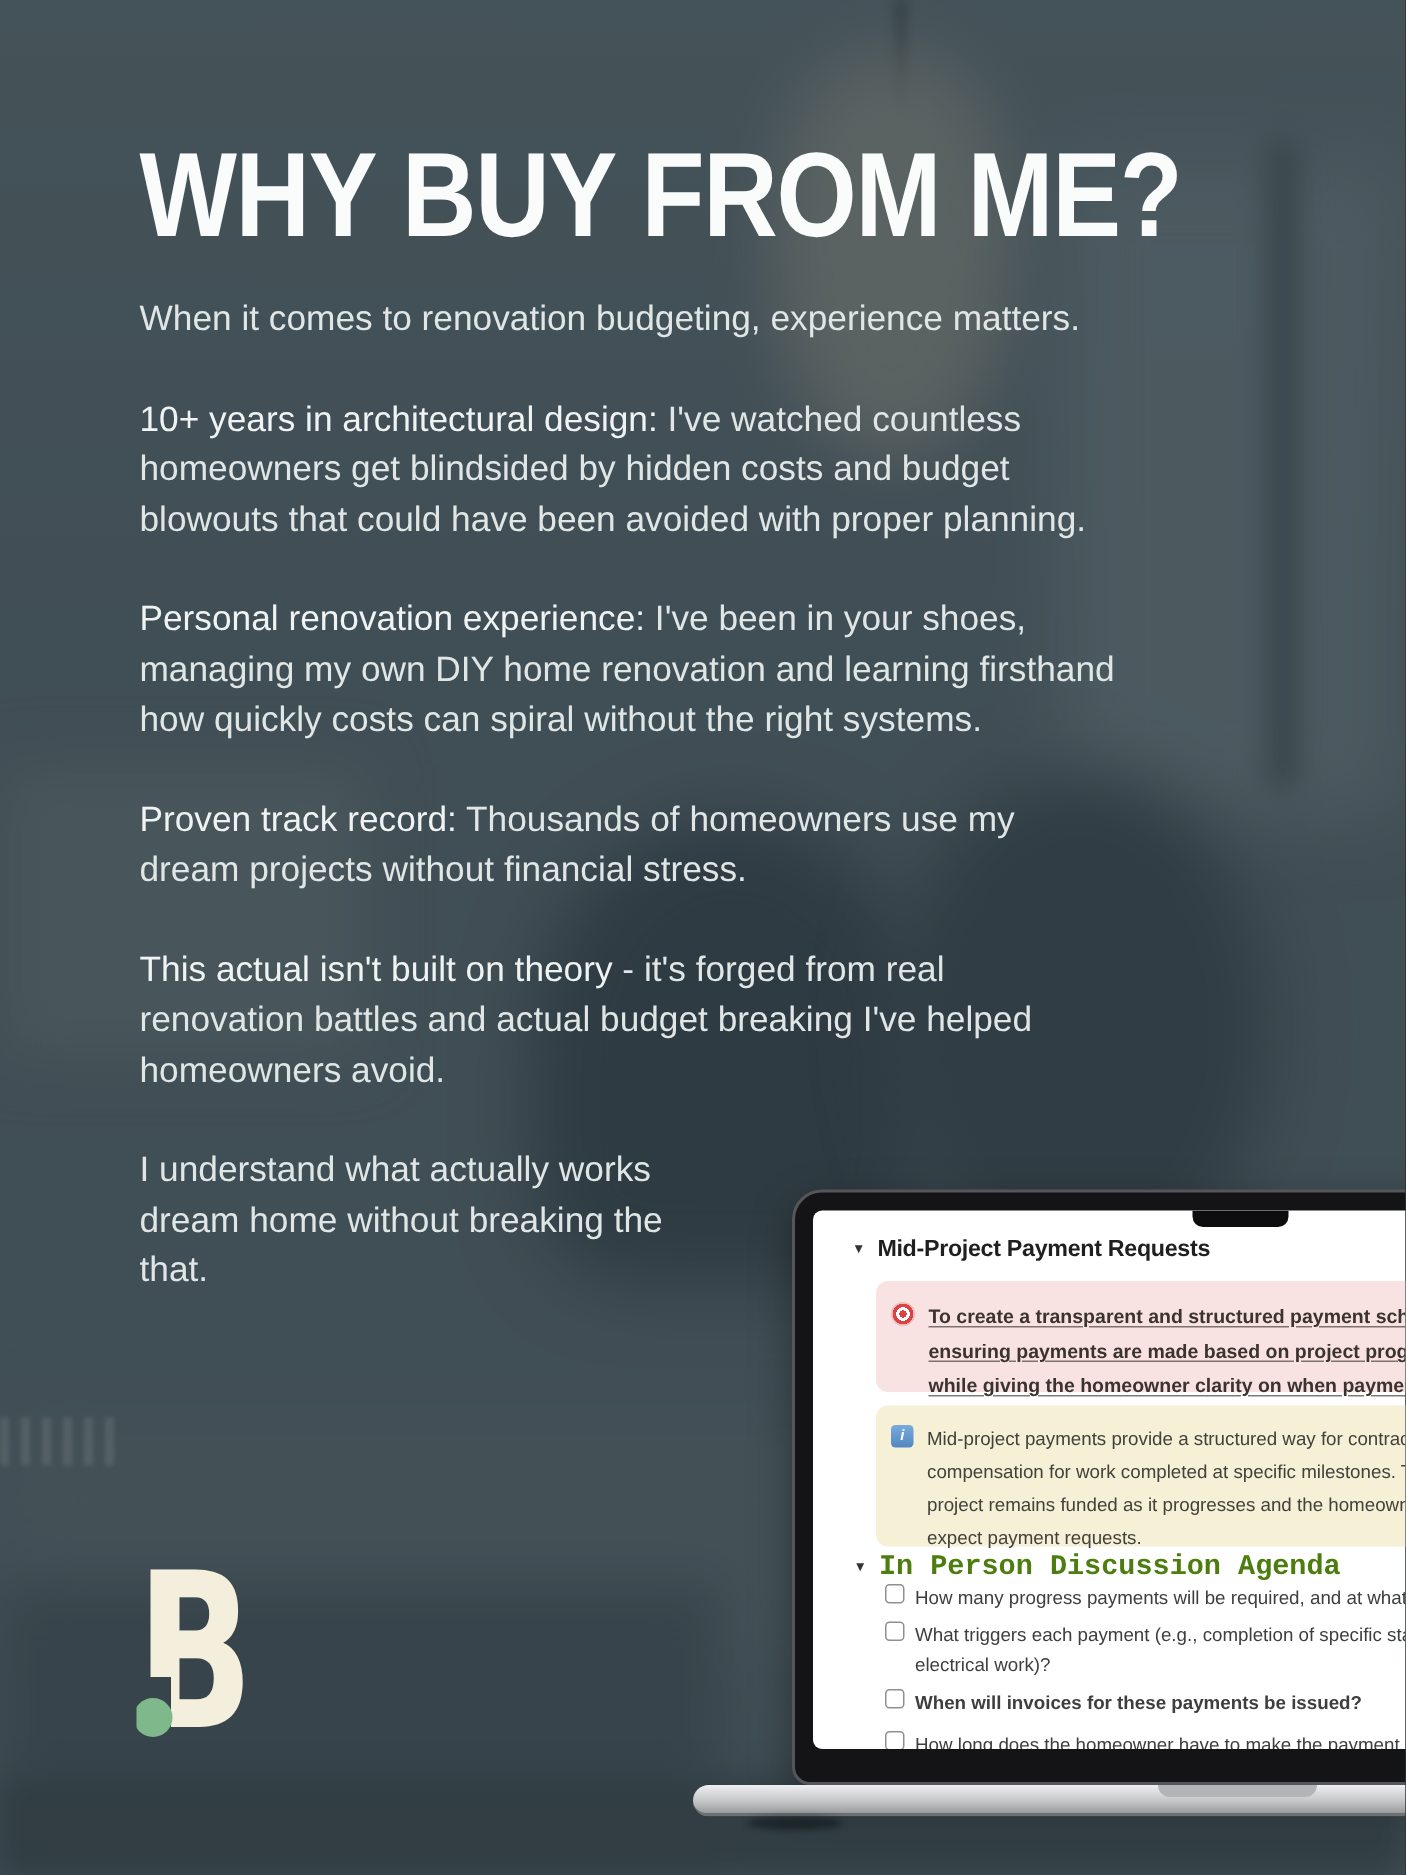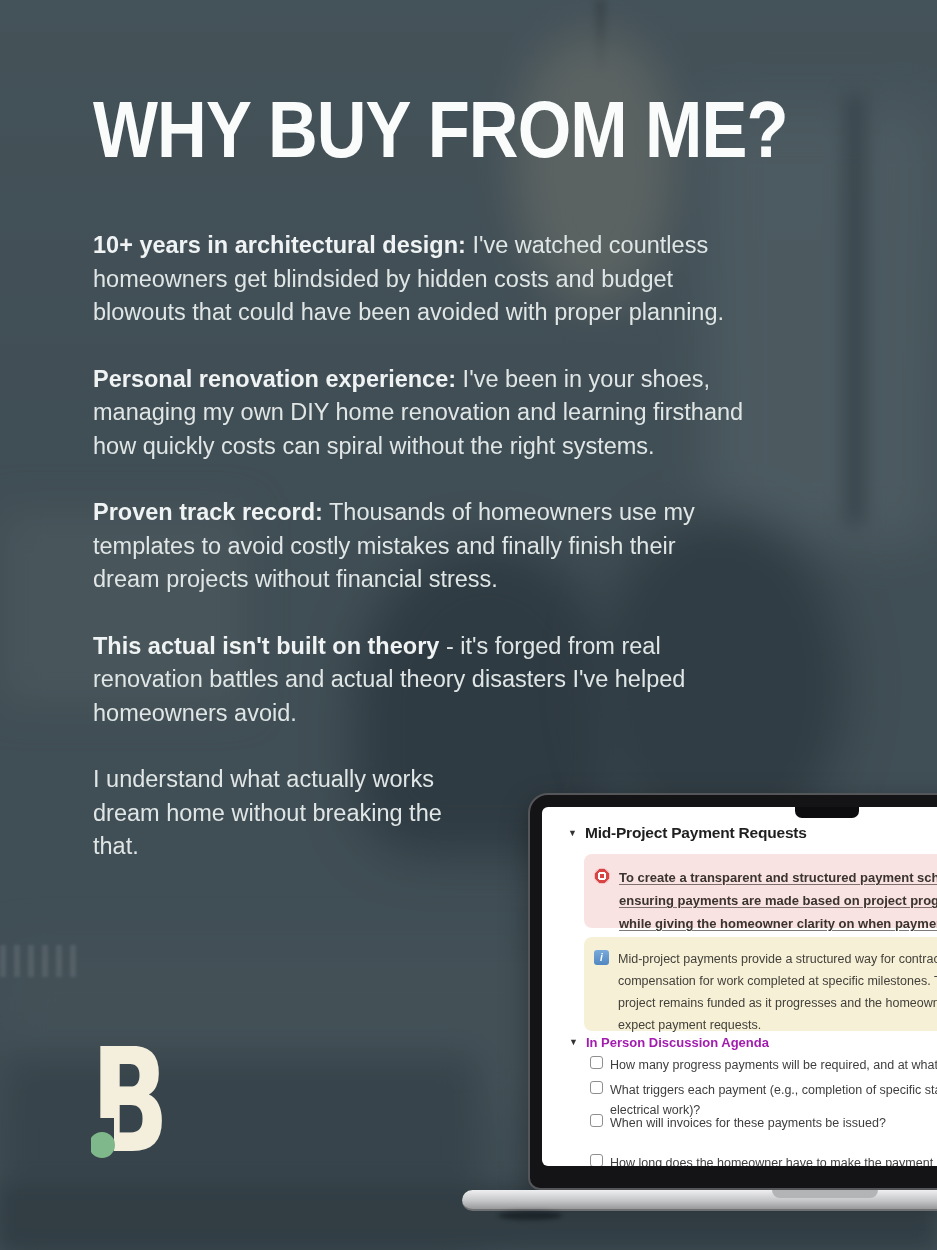--- a/index.html
+++ b/index.html
@@ -22,21 +22,21 @@
      background:repeating-linear-gradient(90deg,rgba(255,255,255,.35) 0 6px,rgba(255,255,255,0) 6px 14px);}
   .ph-floor{left:0;top:1185px;width:100%;height:65px;background:#2c373d;filter:blur(10px);}
   .ph-overlay{inset:0;background:rgba(57,71,78,.45);}
   
   .headline{position:absolute;left:93px;top:84px;margin:0;color:#fafbfb;
      font-size:80px;font-weight:700;letter-spacing:-1px;white-space:nowrap;
      transform:scaleX(.86);transform-origin:left top;}
   .copy{position:absolute;left:93px;top:196px;width:790px;color:#e0e6e6;
      font-size:23.5px;line-height:33.5px;}
   .copy p{margin:0 0 33px 0;}
-  .copy b{color:#f0f3f3;font-weight:700;}
+  .copy b{color:#f0f3f3;font-weight:400;}
   .copy .ln{display:block;white-space:nowrap;}
   
   .logo{position:absolute;left:91px;top:1046px;width:84px;height:112px;}
   
   .laptop{position:absolute;left:0;top:0;width:937px;height:1250px;pointer-events:none;padding-left:36px;}
   .lap-bezel{position:absolute;left:528px;top:793px;width:600px;height:397px;
      background:#141416;border:2px solid #55565a;box-sizing:border-box;
      border-radius:20px 20px 12px 12px;box-shadow:0 10px 28px rgba(0,0,0,.35);}
   .lap-screen{position:absolute;left:12px;top:12px;width:560px;height:359px;
      background:#ffffff;border-radius:6px 0 0 6px;overflow:hidden;}
@@ -51,21 +51,21 @@
   .c-lines{margin-left:9px;}
   .red .c-lines div{white-space:nowrap;font-size:13px;font-weight:700;color:#3a332e;line-height:23px;
      text-decoration:underline;text-decoration-color:rgba(58,51,46,.65);text-underline-offset:2px;}
   .yellow .c-lines div{white-space:nowrap;font-size:12.5px;color:#43413b;line-height:22px;}
   .ico-target{flex:0 0 16px;width:16px;height:16px;border-radius:50%;margin-top:2px;
      background:radial-gradient(circle at 50% 50%,#d94343 0 2.5px,#fff 2.5px 4.5px,#d94343 4.5px 7px,#efb9b9 7px);}
   .ico-info{flex:0 0 15px;width:15px;height:15px;border-radius:3px;margin-top:2px;
      background:linear-gradient(#79abdc,#5187c1);color:#fff;font-size:10px;font-weight:700;
      text-align:center;line-height:15px;font-style:italic;}
   .s-agenda{position:absolute;left:27px;top:226px;white-space:nowrap;}
-  .s-agenda .a-title{font-size:13px;font-weight:700;color:#a21caf;}
+  .s-agenda .a-title{font-size:19px;font-weight:700;color:#4d7c0f;font-family:Liberation Mono, monospace;}
   .chk-row{position:absolute;left:48px;display:flex;}
   .chk-box{flex:0 0 13px;width:13px;height:13px;border:1.5px solid #8f8f8f;border-radius:3px;background:#fff;margin:1px 7px 0 0;box-sizing:border-box;}
   .chk-lines div{white-space:nowrap;font-size:12.5px;color:#3e3e3e;line-height:20px;}
   .lap-base{position:absolute;left:462px;top:1190px;width:600px;height:21px;
      background:linear-gradient(#efeff1,#c6c7c9 55%,#98999b);border-radius:12px 0 0 12px;
      border-bottom:2px solid #6f7072;box-sizing:border-box;}
   .groove{position:absolute;left:310px;top:0;width:106px;height:8px;background:#b3b4b6;border-radius:0 0 9px 9px;}
   .lap-shadow{position:absolute;left:498px;top:1211px;width:64px;height:9px;border-radius:50%;
      background:rgba(8,14,17,.5);filter:blur(2px);}
 </style>
@@ -87,39 +87,39 @@
     <div class="ph-deskdark"></div>
     <div class="ph-radiator"></div>
     <div class="ph-floor"></div>
     <div class="ph-overlay"></div>
   </div>
 
   <h1 class="headline">WHY BUY FROM ME?</h1>
 
   <div class="copy">
     <p>
+      <span class="ln"><b></b><span>When it comes to renovation budgeting, experience matters.</span></span>
     </p>
     <p>
       <span class="ln"><b>10+ years in architectural design:</b><span> I've watched countless</span></span>
       <span class="ln">homeowners get blindsided by hidden costs and budget</span>
       <span class="ln">blowouts that could have been avoided with proper planning.</span>
     </p>
     <p>
       <span class="ln"><b>Personal renovation experience:</b><span> I've been in your shoes,</span></span>
       <span class="ln">managing my own DIY home renovation and learning firsthand</span>
       <span class="ln">how quickly costs can spiral without the right systems.</span>
     </p>
     <p>
       <span class="ln"><b>Proven track record:</b><span> Thousands of homeowners use my</span></span>
-      <span class="ln">templates to avoid costly mistakes and finally finish their</span>
       <span class="ln">dream projects without financial stress.</span>
     </p>
     <p>
       <span class="ln"><b>This actual isn't built on theory</b><span> - it's forged from real</span></span>
-      <span class="ln">renovation battles and actual theory disasters I've helped</span>
+      <span class="ln">renovation battles and actual budget breaking I've helped</span>
       <span class="ln">homeowners avoid.</span>
     </p>
     <p>
       <span class="ln">I understand what actually works</span>
       <span class="ln">dream home without breaking the</span>
       <span class="ln">that.</span>
     </p>
   </div>
 
   <div class="logo">
@@ -173,21 +173,21 @@
             <div>How many progress payments will be required, and at what p</div>
           </div>
         </div>
         <div class="chk-row" style="top:273px;">
           <span class="chk-box"></span>
           <div class="chk-lines">
             <div>What triggers each payment (e.g., completion of specific sta</div>
             <div>electrical work)?</div>
           </div>
         </div>
-        <div class="chk-row" style="top:306px;">
+        <div class="chk-row" style="top:318px;font-weight:bold;">
           <span class="chk-box"></span>
           <div class="chk-lines">
             <div>When will invoices for these payments be issued?</div>
           </div>
         </div>
         <div class="chk-row" style="top:346px;">
           <span class="chk-box"></span>
           <div class="chk-lines">
             <div>How long does the homeowner have to make the payment a</div>
           </div>

